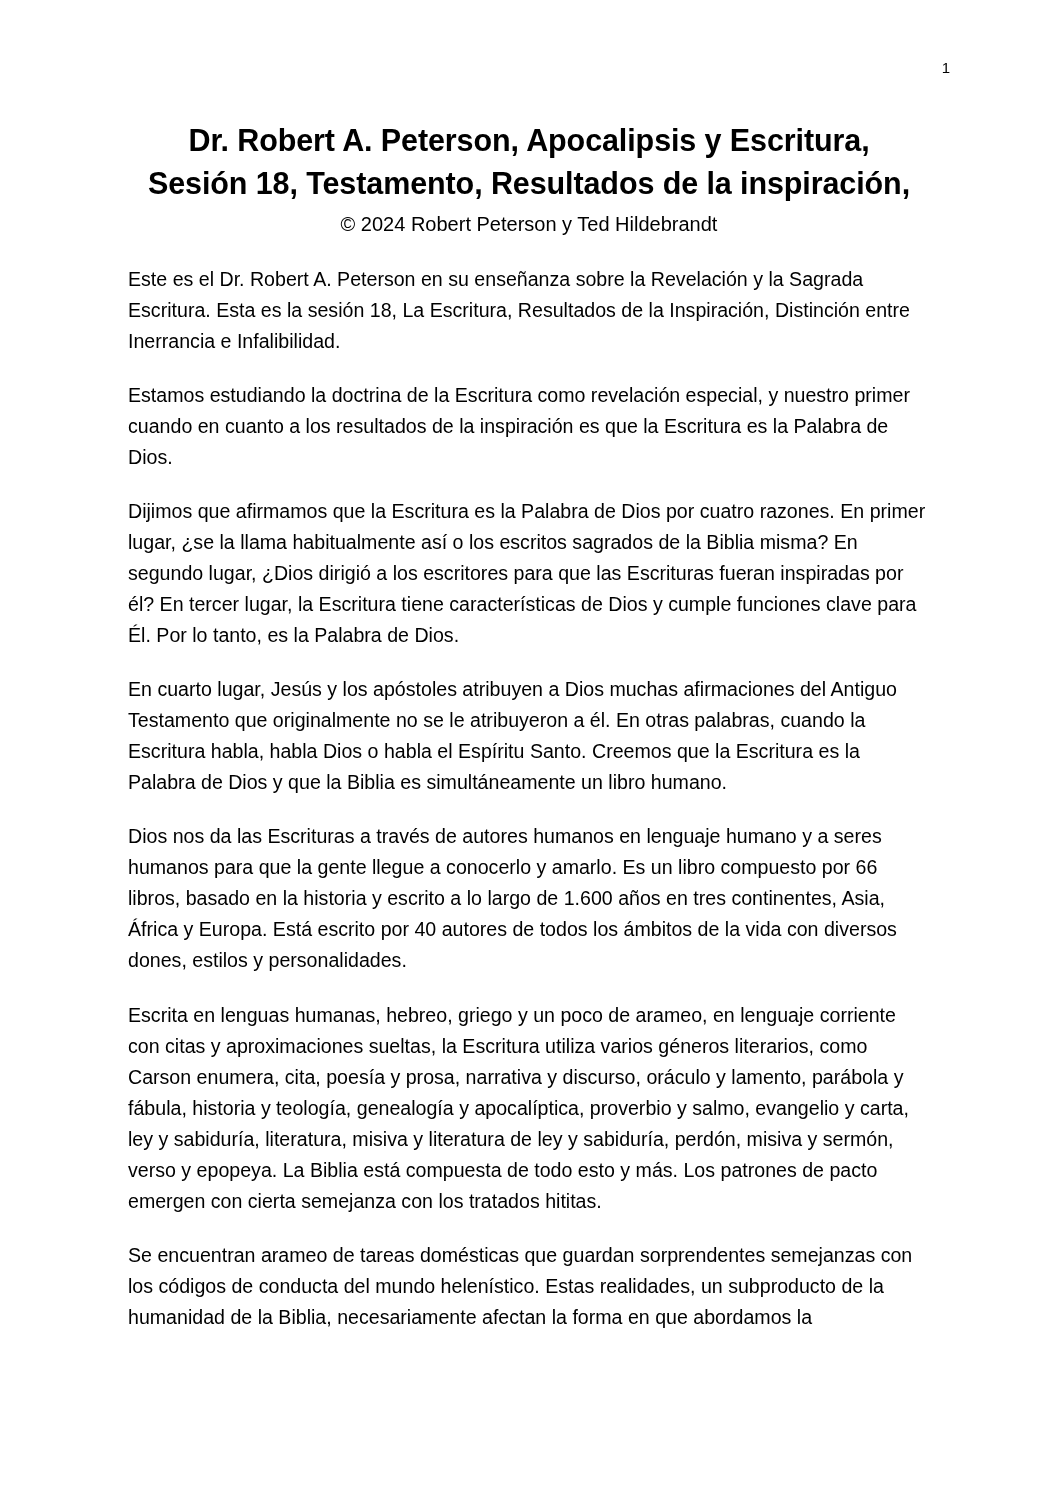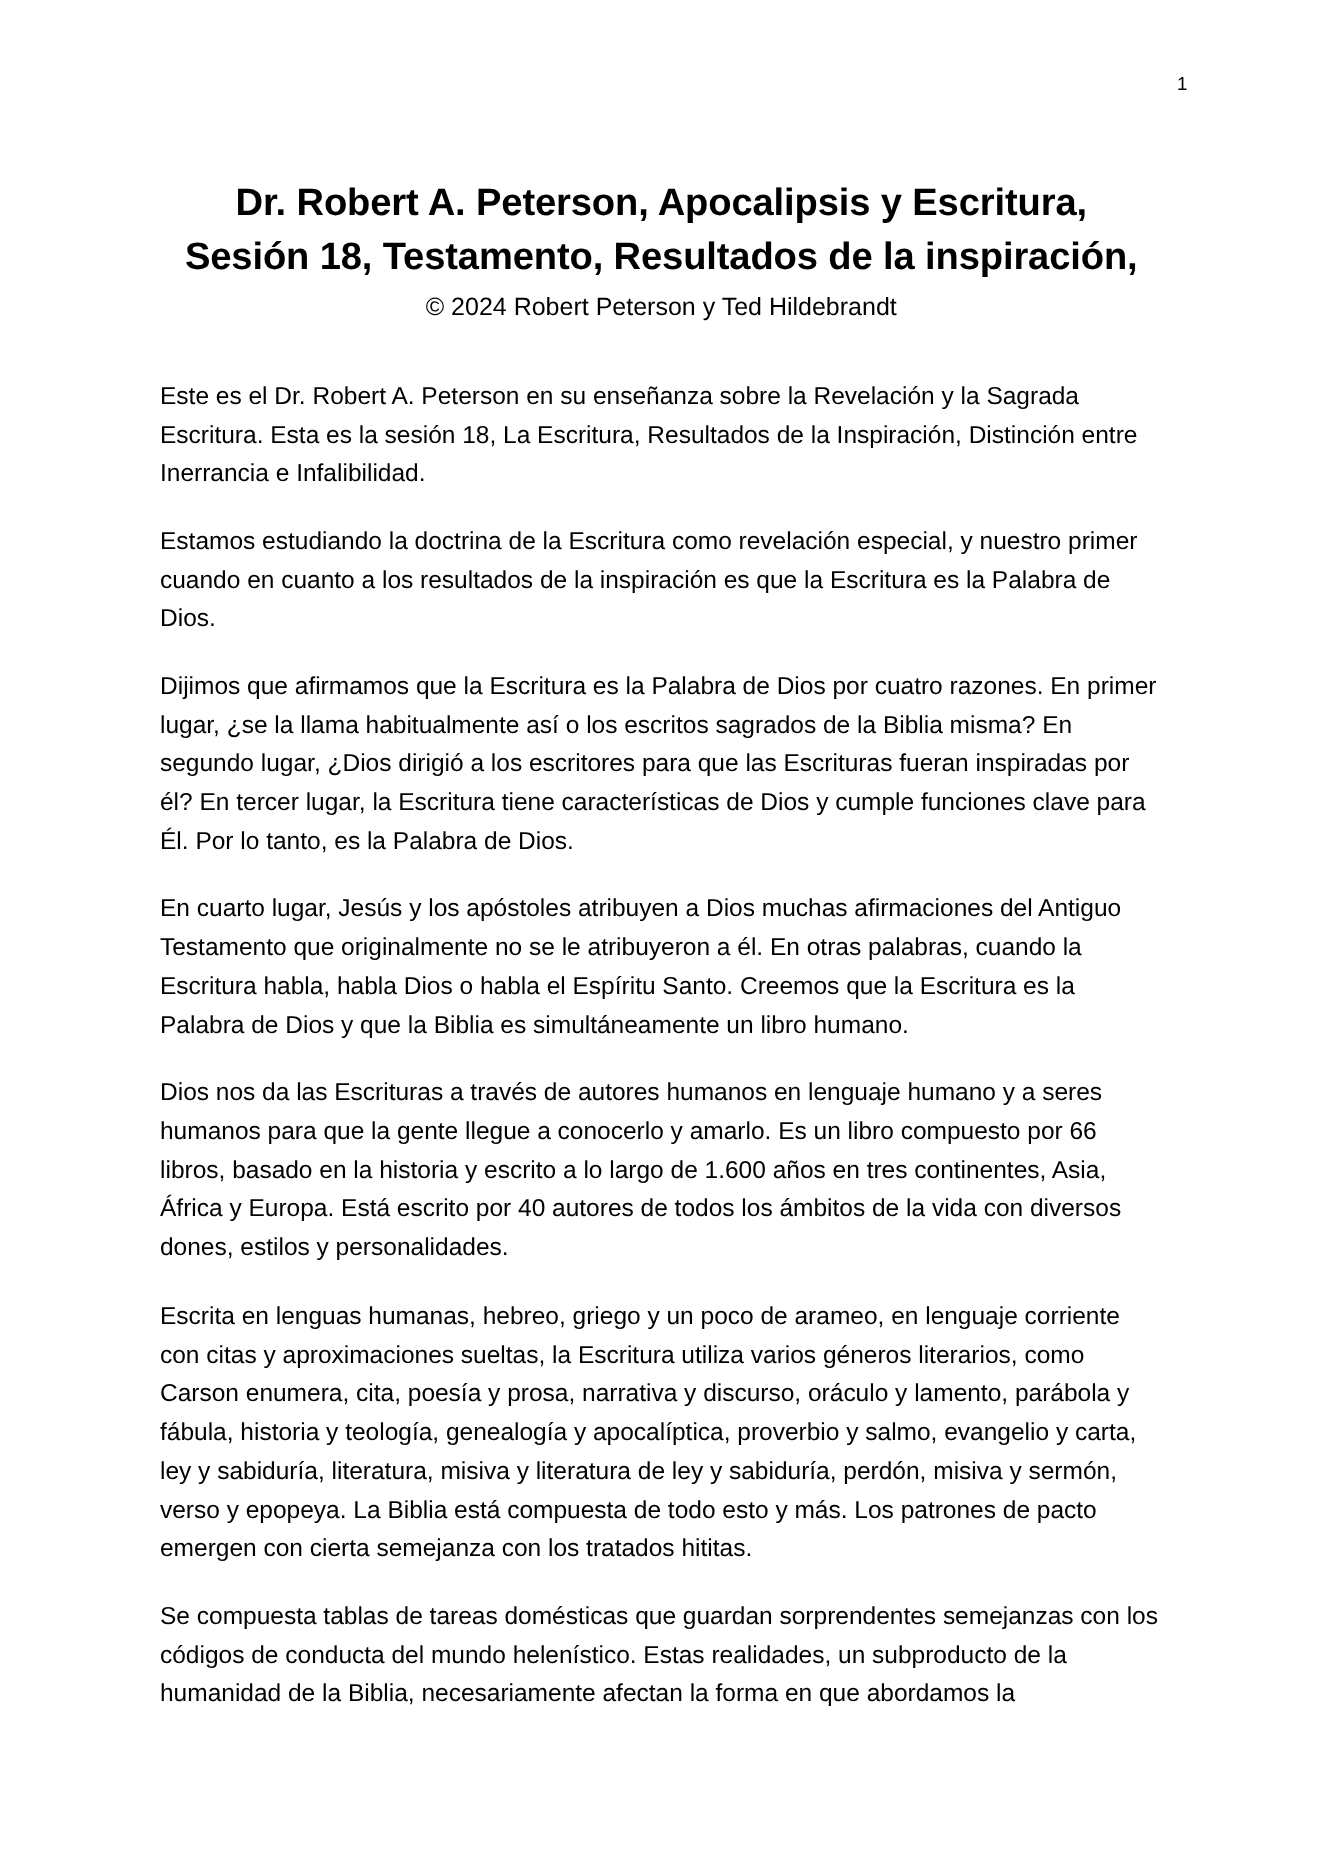--- a/index.html
+++ b/index.html
@@ -23,42 +23,42 @@
     position: absolute;
     top: 60px;
     right: 108px;
     font-size: 15px;
     line-height: 1;
     color: #000;
   }
   .content {
     position: absolute;
     left: 128px;
-    top: 141px;
+    top: 119px;
     width: 802px;
   }
   .doc-title {
     margin: 0;
     font-size: 30.5px;
     font-weight: bold;
     line-height: 1.42;
     text-align: center;
     letter-spacing: -0.1px;
   }
   .doc-title .line {
     display: block;
   }
   .copyright {
     margin: 4px 0 0 0;
     text-align: center;
     font-size: 20px;
     line-height: 1.4;
   }
   .body-text {
-    margin-top: 42px;
+    margin-top: 26px;
   }
   .body-text p {
     margin: 0 0 23px 0;
     font-size: 19.6px;
     line-height: 1.585;
     text-align: left;
   }
   .body-text p:last-child {
     margin-bottom: 0;
   }
@@ -79,18 +79,18 @@
 
     <p class="copyright">© 2024 Robert Peterson y Ted Hildebrandt</p>
 
     <div class="body-text">
       <p>Este es el Dr. Robert A. Peterson en su enseñanza sobre la Revelación y la Sagrada Escritura. Esta es la sesión 18, La Escritura, Resultados de la Inspiración, Distinción entre Inerrancia e Infalibilidad.</p>
       <p>Estamos estudiando la doctrina de la Escritura como revelación especial, y nuestro primer cuando en cuanto a los resultados de la inspiración es que la Escritura es la Palabra de Dios.</p>
       <p>Dijimos que afirmamos que la Escritura es la Palabra de Dios por cuatro razones. En primer lugar, ¿se la llama habitualmente así o los escritos sagrados de la Biblia misma? En segundo lugar, ¿Dios dirigió a los escritores para que las Escrituras fueran inspiradas por él? En tercer lugar, la Escritura tiene características de Dios y cumple funciones clave para Él. Por lo tanto, es la Palabra de Dios.</p>
       <p>En cuarto lugar, Jesús y los apóstoles atribuyen a Dios muchas afirmaciones del Antiguo Testamento que originalmente no se le atribuyeron a él. En otras palabras, cuando la Escritura habla, habla Dios o habla el Espíritu Santo. Creemos que la Escritura es la Palabra de Dios y que la Biblia es simultáneamente un libro humano.</p>
       <p>Dios nos da las Escrituras a través de autores humanos en lenguaje humano y a seres humanos para que la gente llegue a conocerlo y amarlo. Es un libro compuesto por 66 libros, basado en la historia y escrito a lo largo de 1.600 años en tres continentes, Asia, África y Europa. Está escrito por 40 autores de todos los ámbitos de la vida con diversos dones, estilos y personalidades.</p>
       <p>Escrita en lenguas humanas, hebreo, griego y un poco de arameo, en lenguaje corriente con citas y aproximaciones sueltas, la Escritura utiliza varios géneros literarios, como Carson enumera, cita, poesía y prosa, narrativa y discurso, oráculo y lamento, parábola y fábula, historia y teología, genealogía y apocalíptica, proverbio y salmo, evangelio y carta, ley y sabiduría, literatura, misiva y literatura de ley y sabiduría, perdón, misiva y sermón, verso y epopeya. La Biblia está compuesta de todo esto y más. Los patrones de pacto emergen con cierta semejanza con los tratados hititas.</p>
-      <p>Se compuesta tablas de tareas domésticas que guardan sorprendentes semejanzas con los códigos de conducta del mundo helenístico. Estas realidades, un subproducto de la humanidad de la Biblia, necesariamente afectan la forma en que abordamos la</p>
+      <p>Se encuentran arameo de tareas domésticas que guardan sorprendentes semejanzas con los códigos de conducta del mundo helenístico. Estas realidades, un subproducto de la humanidad de la Biblia, necesariamente afectan la forma en que abordamos la</p>
     </div>
 
   </div>
 
 </div>
 
 </body></html>

